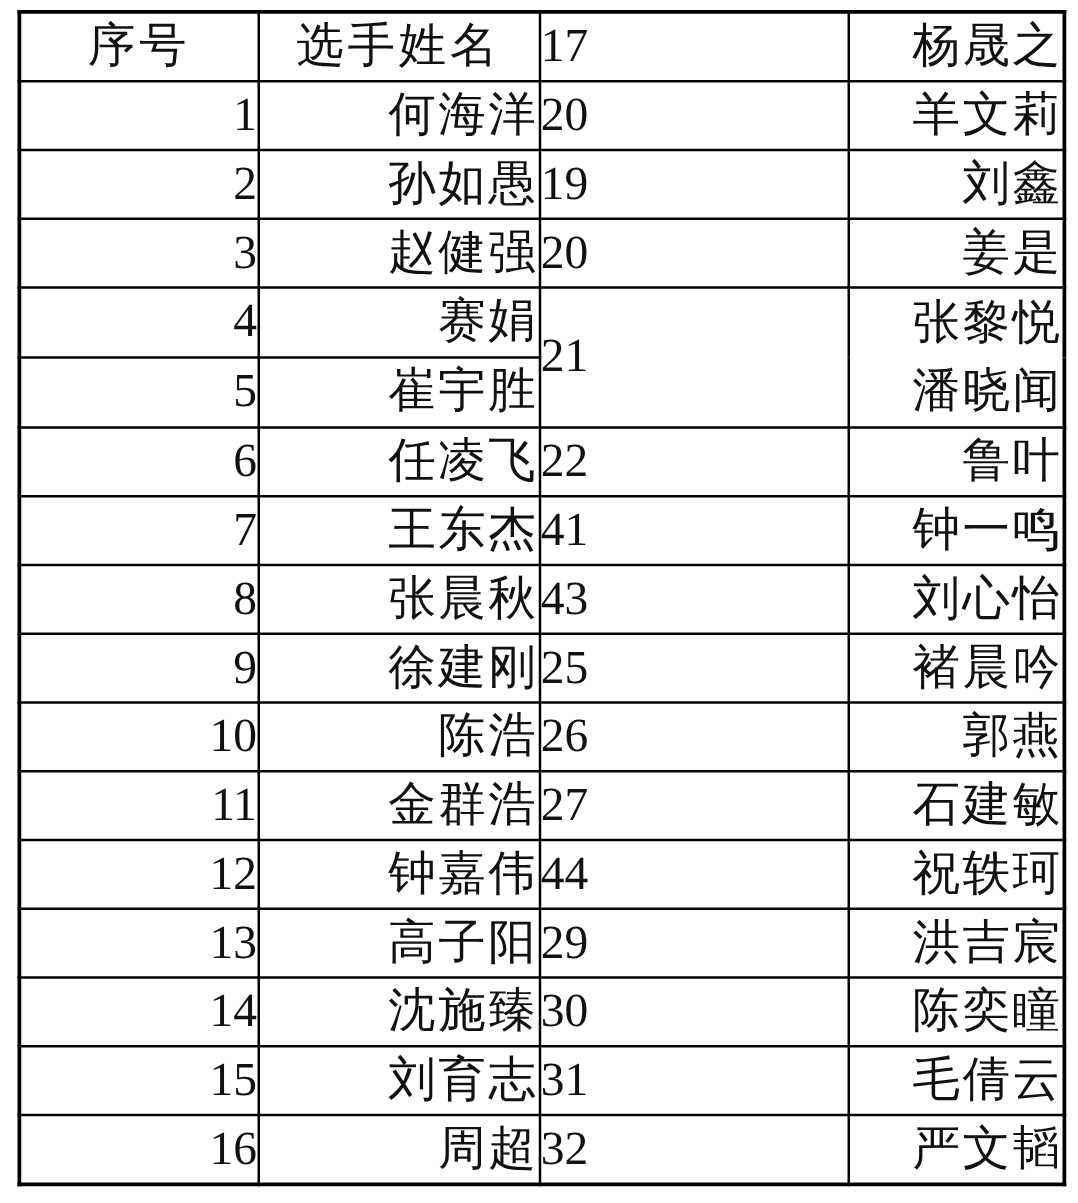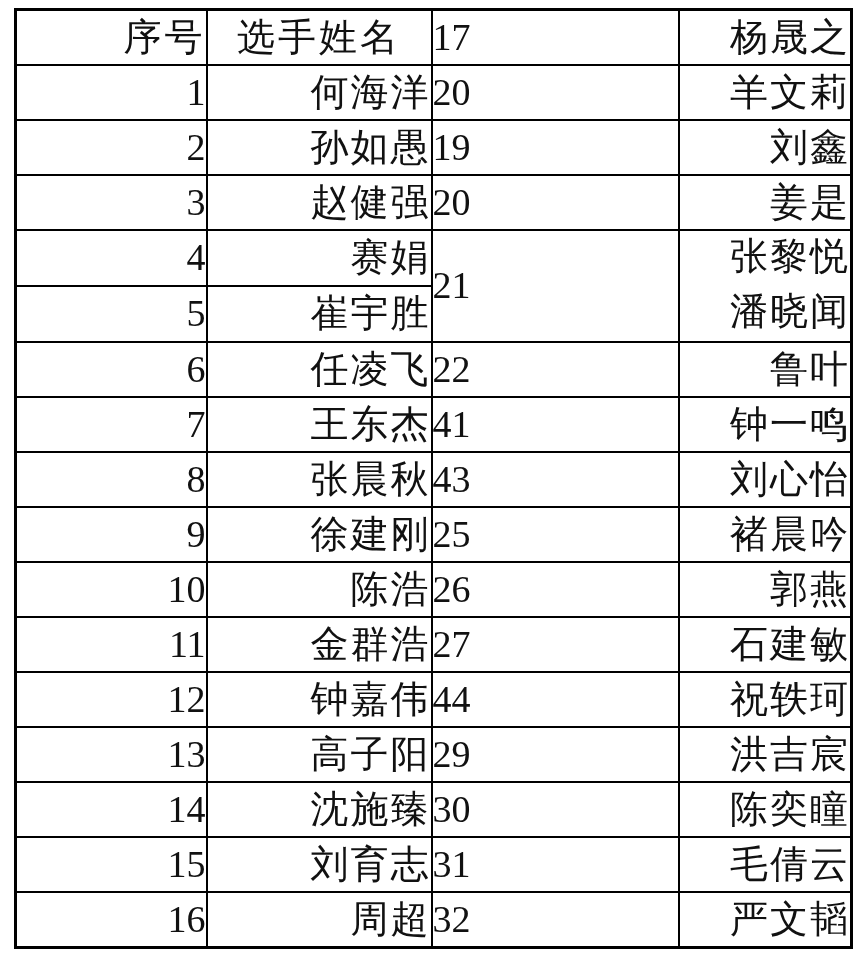--- a/index.html
+++ b/index.html
@@ -41,33 +41,32 @@
   td.seq-right {
     text-align: left;
     padding-right: 18px;
   }
   td.name-cell {
     text-align: right;
     padding-left: 14px;
     letter-spacing: 2px;
   }
   td.hdr-seq {
-    text-align: right;
+    text-align: center;
     padding-left: 16px;
     letter-spacing: 3px;
   }
   td.hdr-name {
     text-align: center;
     padding-left: 14px;
     letter-spacing: 3px;
   }
   td.name-double .line {
     line-height: 55px;
     height: 55px;
-    font-family: Liberation Mono, monospace;
   }
 </style>
 </head>
 <body>
 
 <div class="table-wrap">
   <table class="roster">
     <colgroup>
       <col style="width:191px">
       <col style="width:225px">

